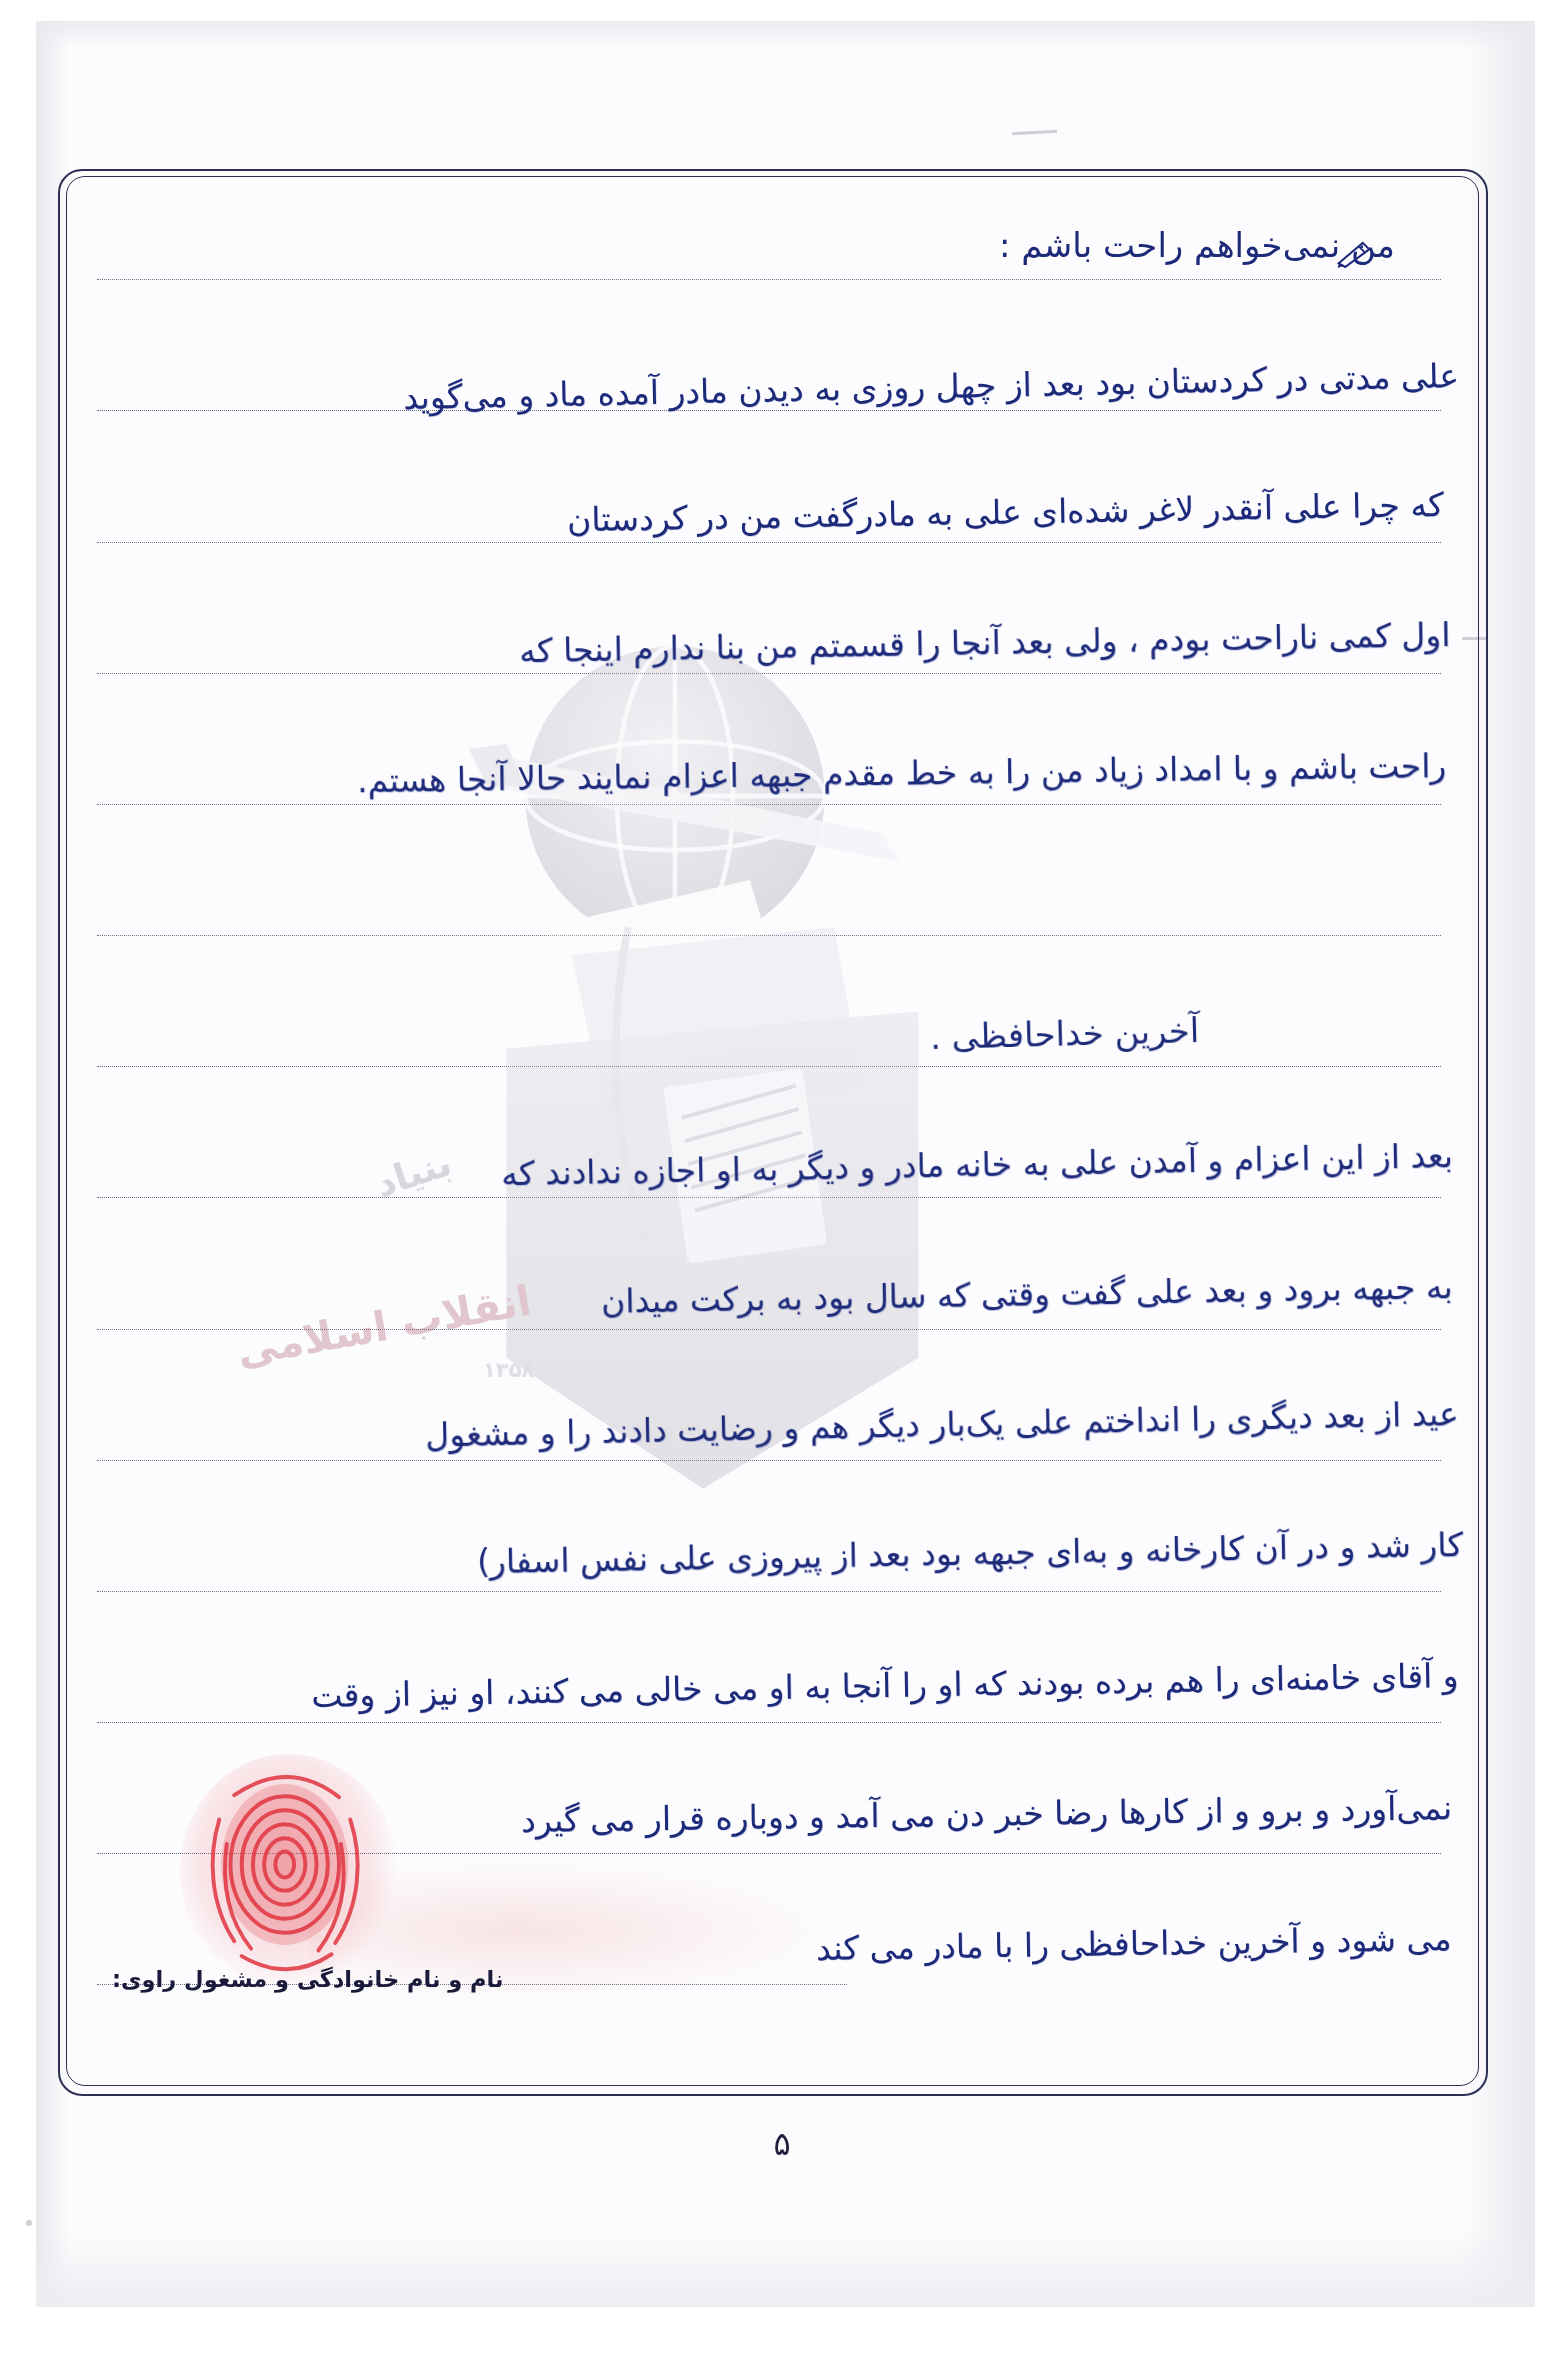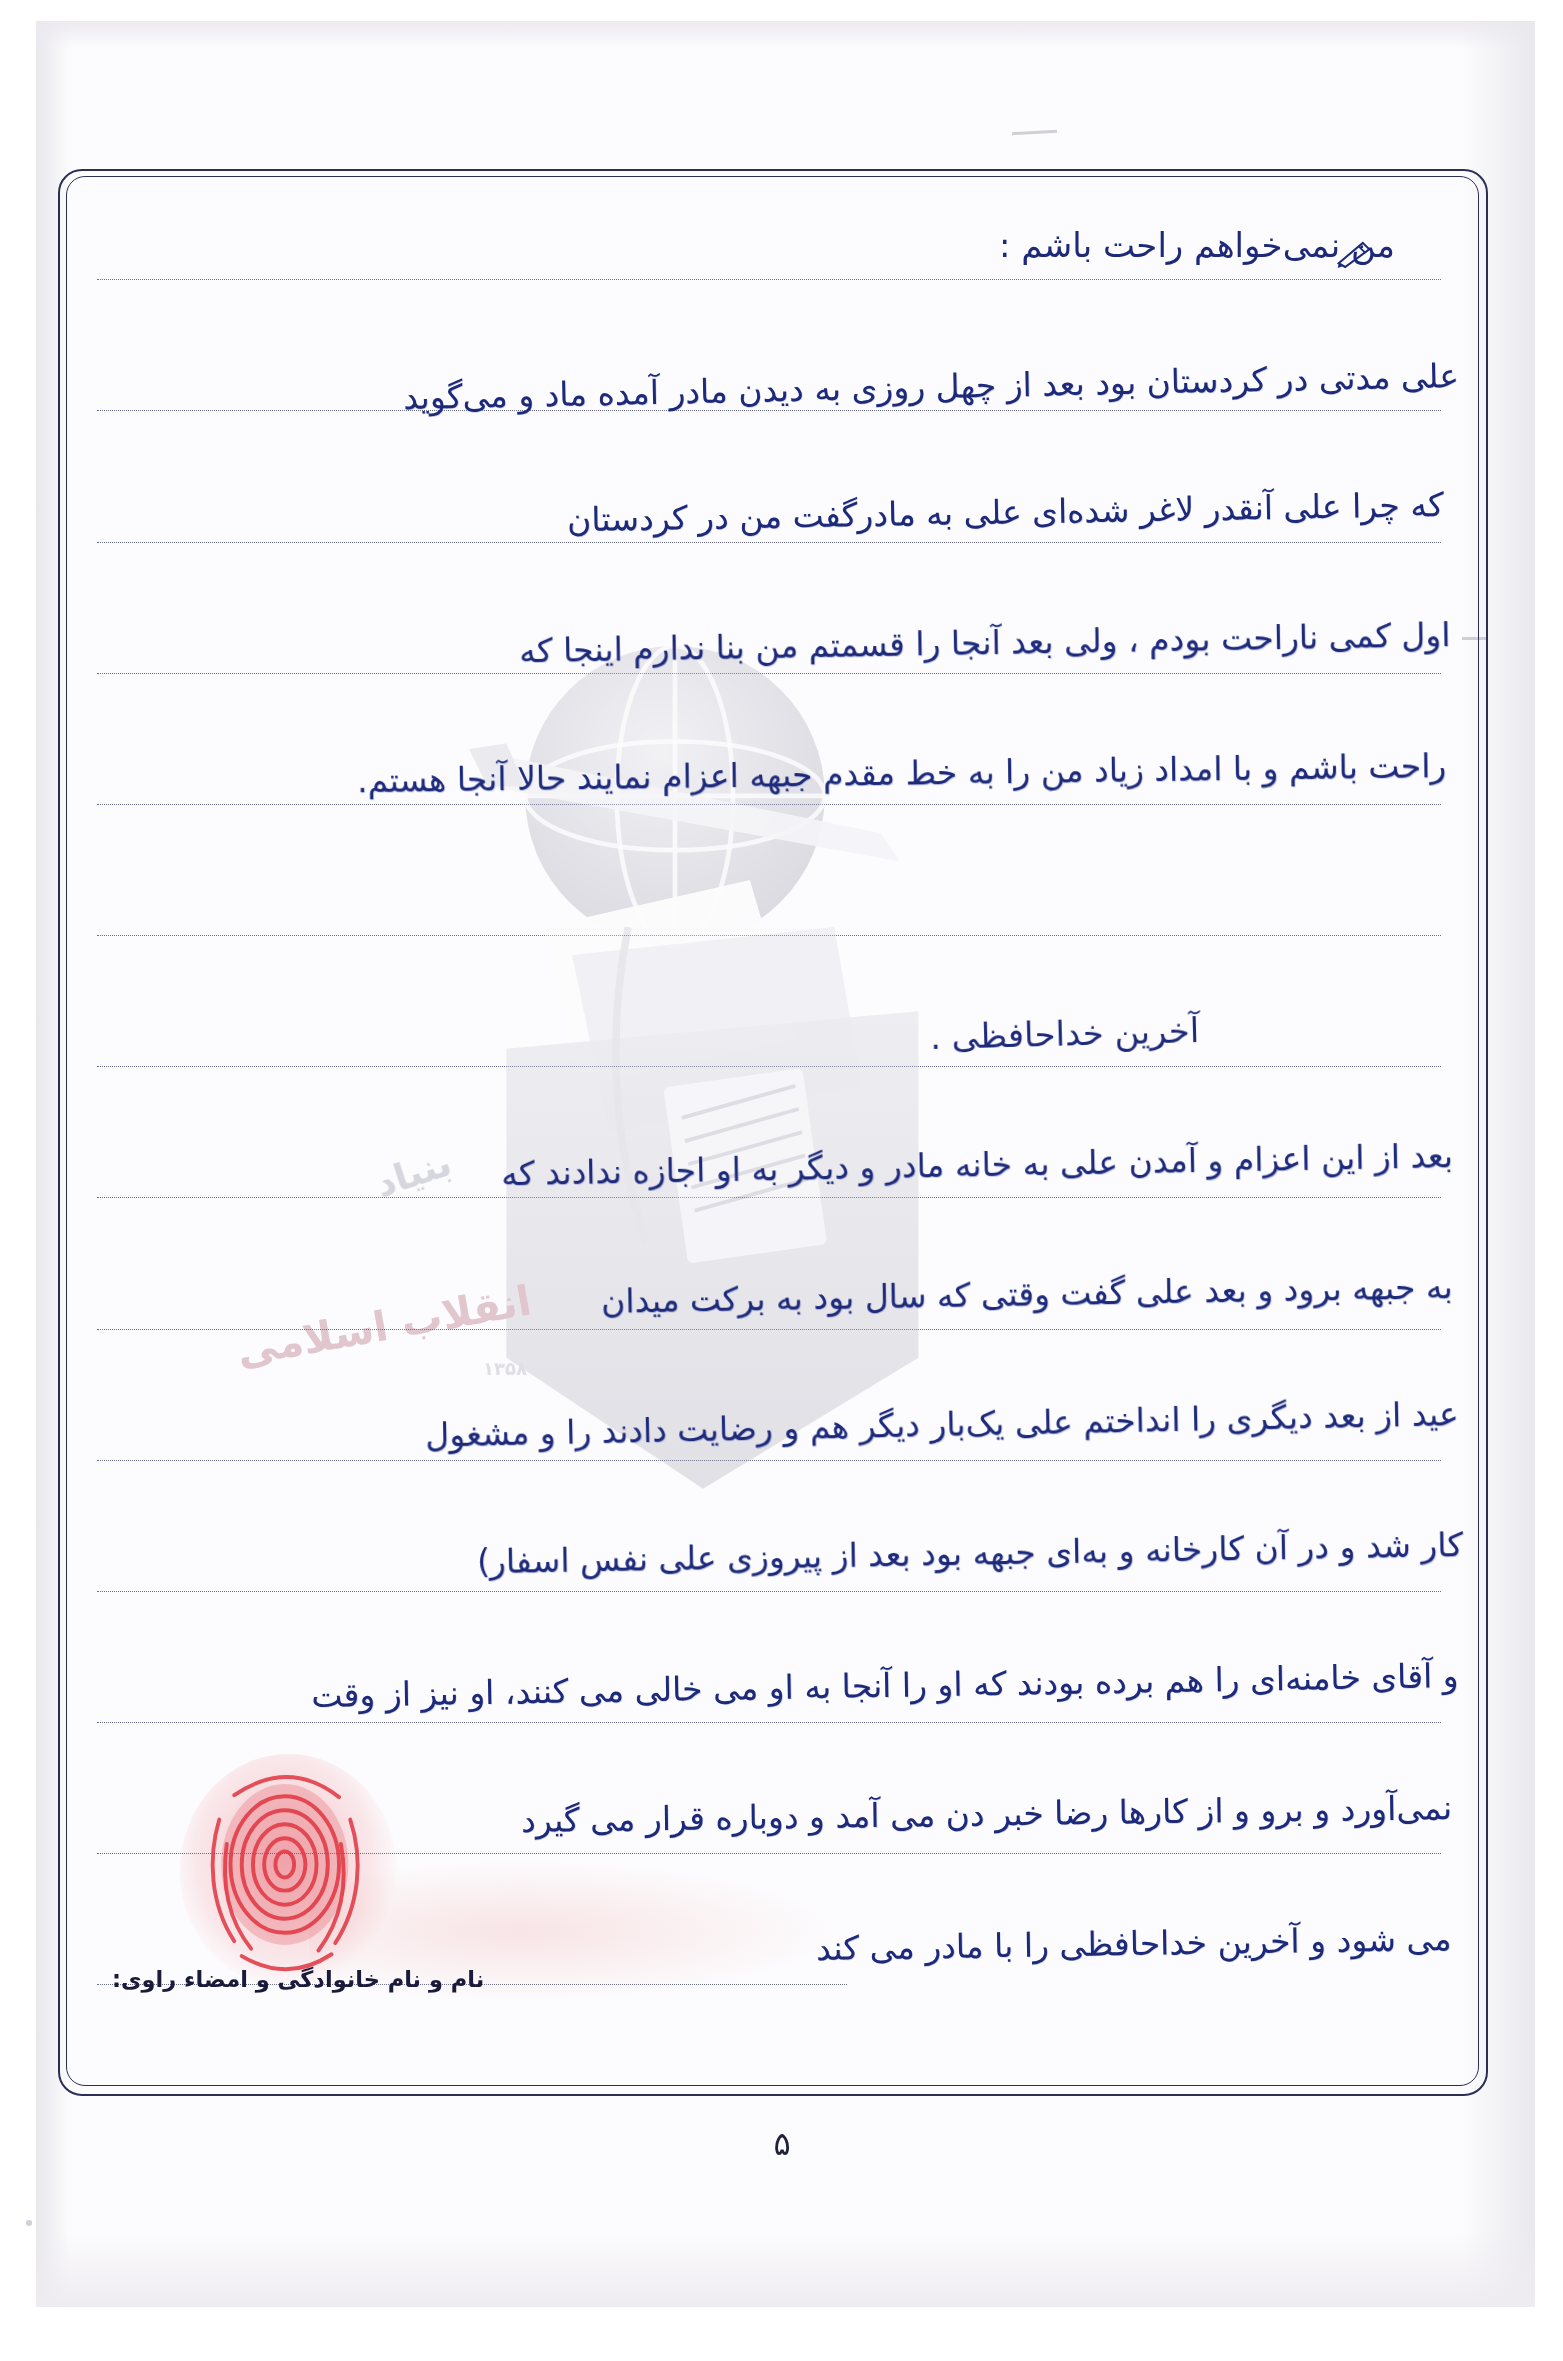--- a/index.html
+++ b/index.html
@@ -252,21 +252,21 @@
         <line x1="315" y1="520" x2="440" y2="503" transform="rotate(-8 375 555)"></line>
         <line x1="315" y1="545" x2="440" y2="528" transform="rotate(-8 375 555)"></line>
         <line x1="315" y1="570" x2="440" y2="553" transform="rotate(-8 375 555)"></line>
         <line x1="315" y1="595" x2="440" y2="578" transform="rotate(-8 375 555)"></line>
       </g>
 
       <path d="M250,300 C230,400 230,520 270,640" fill="none" stroke="#b4b4c2" stroke-width="8" opacity=".85"></path>
     </svg>
     <div class="wm-text" style="left:-19px; top:506px; font-size:37px; transform:rotate(-18deg); color:#7d7f97;">بنیاد</div>
     <div class="wm-text" style="left:-159px; top:656px; font-size:41px; transform:rotate(-10deg); color:#a04a60;">انقلاب اسلامی</div>
-    <div class="wm-text" style="left:89px; top:712px; font-size:18px; color:#9a9ab0;">۱۳۵۸</div>
+    <div class="wm-text" style="left:89px; top:712px; font-size:21px; color:#9a9ab0;">۱۳۵۸</div>
   </div>
 
   <div class="hw hw-head" style="right:169px; top:225px;">
     <span style="font-size:34px;">من نمی‌خواهم راحت باشم :</span>
   </div>
   <div class="pen-icon" style="left:1335px; top:239px;">
     <svg viewBox="0 0 40 32" width="37" height="30">
       <path d="M4 26 L30 4 L37 11 L11 30 Z" fill="none" stroke="#1d2a7a" stroke-width="2.2"></path>
       <path d="M4 26 L3 31 L9 29 Z" fill="#1d2a7a"></path>
       <line x1="26" y1="8" x2="33" y2="15" stroke="#1d2a7a" stroke-width="2"></line>
@@ -304,18 +304,18 @@
         <path d="M66 216 C100 236 132 234 162 214"></path>
         <path d="M50 96 C44 140 52 178 76 208"></path>
         <path d="M172 96 C180 140 172 178 148 210"></path>
       </g>
       <g fill="#e0343f" opacity="0.22">
         <ellipse cx="112" cy="118" rx="68" ry="86"></ellipse>
       </g>
     </svg>
   </div>
 
-  <div class="printed" style="left:112px; top:1966px; font-size:22.5px;">نام و نام خانوادگی و امضاء راوی:</div>
+  <div class="printed" style="left:112px; top:1966px; font-size:22.5px;">نام و نام خانوادگی و مشغول راوی:</div>
 
   <div class="page-number">۵</div>
 
 </div>
 
 
 </body></html>

